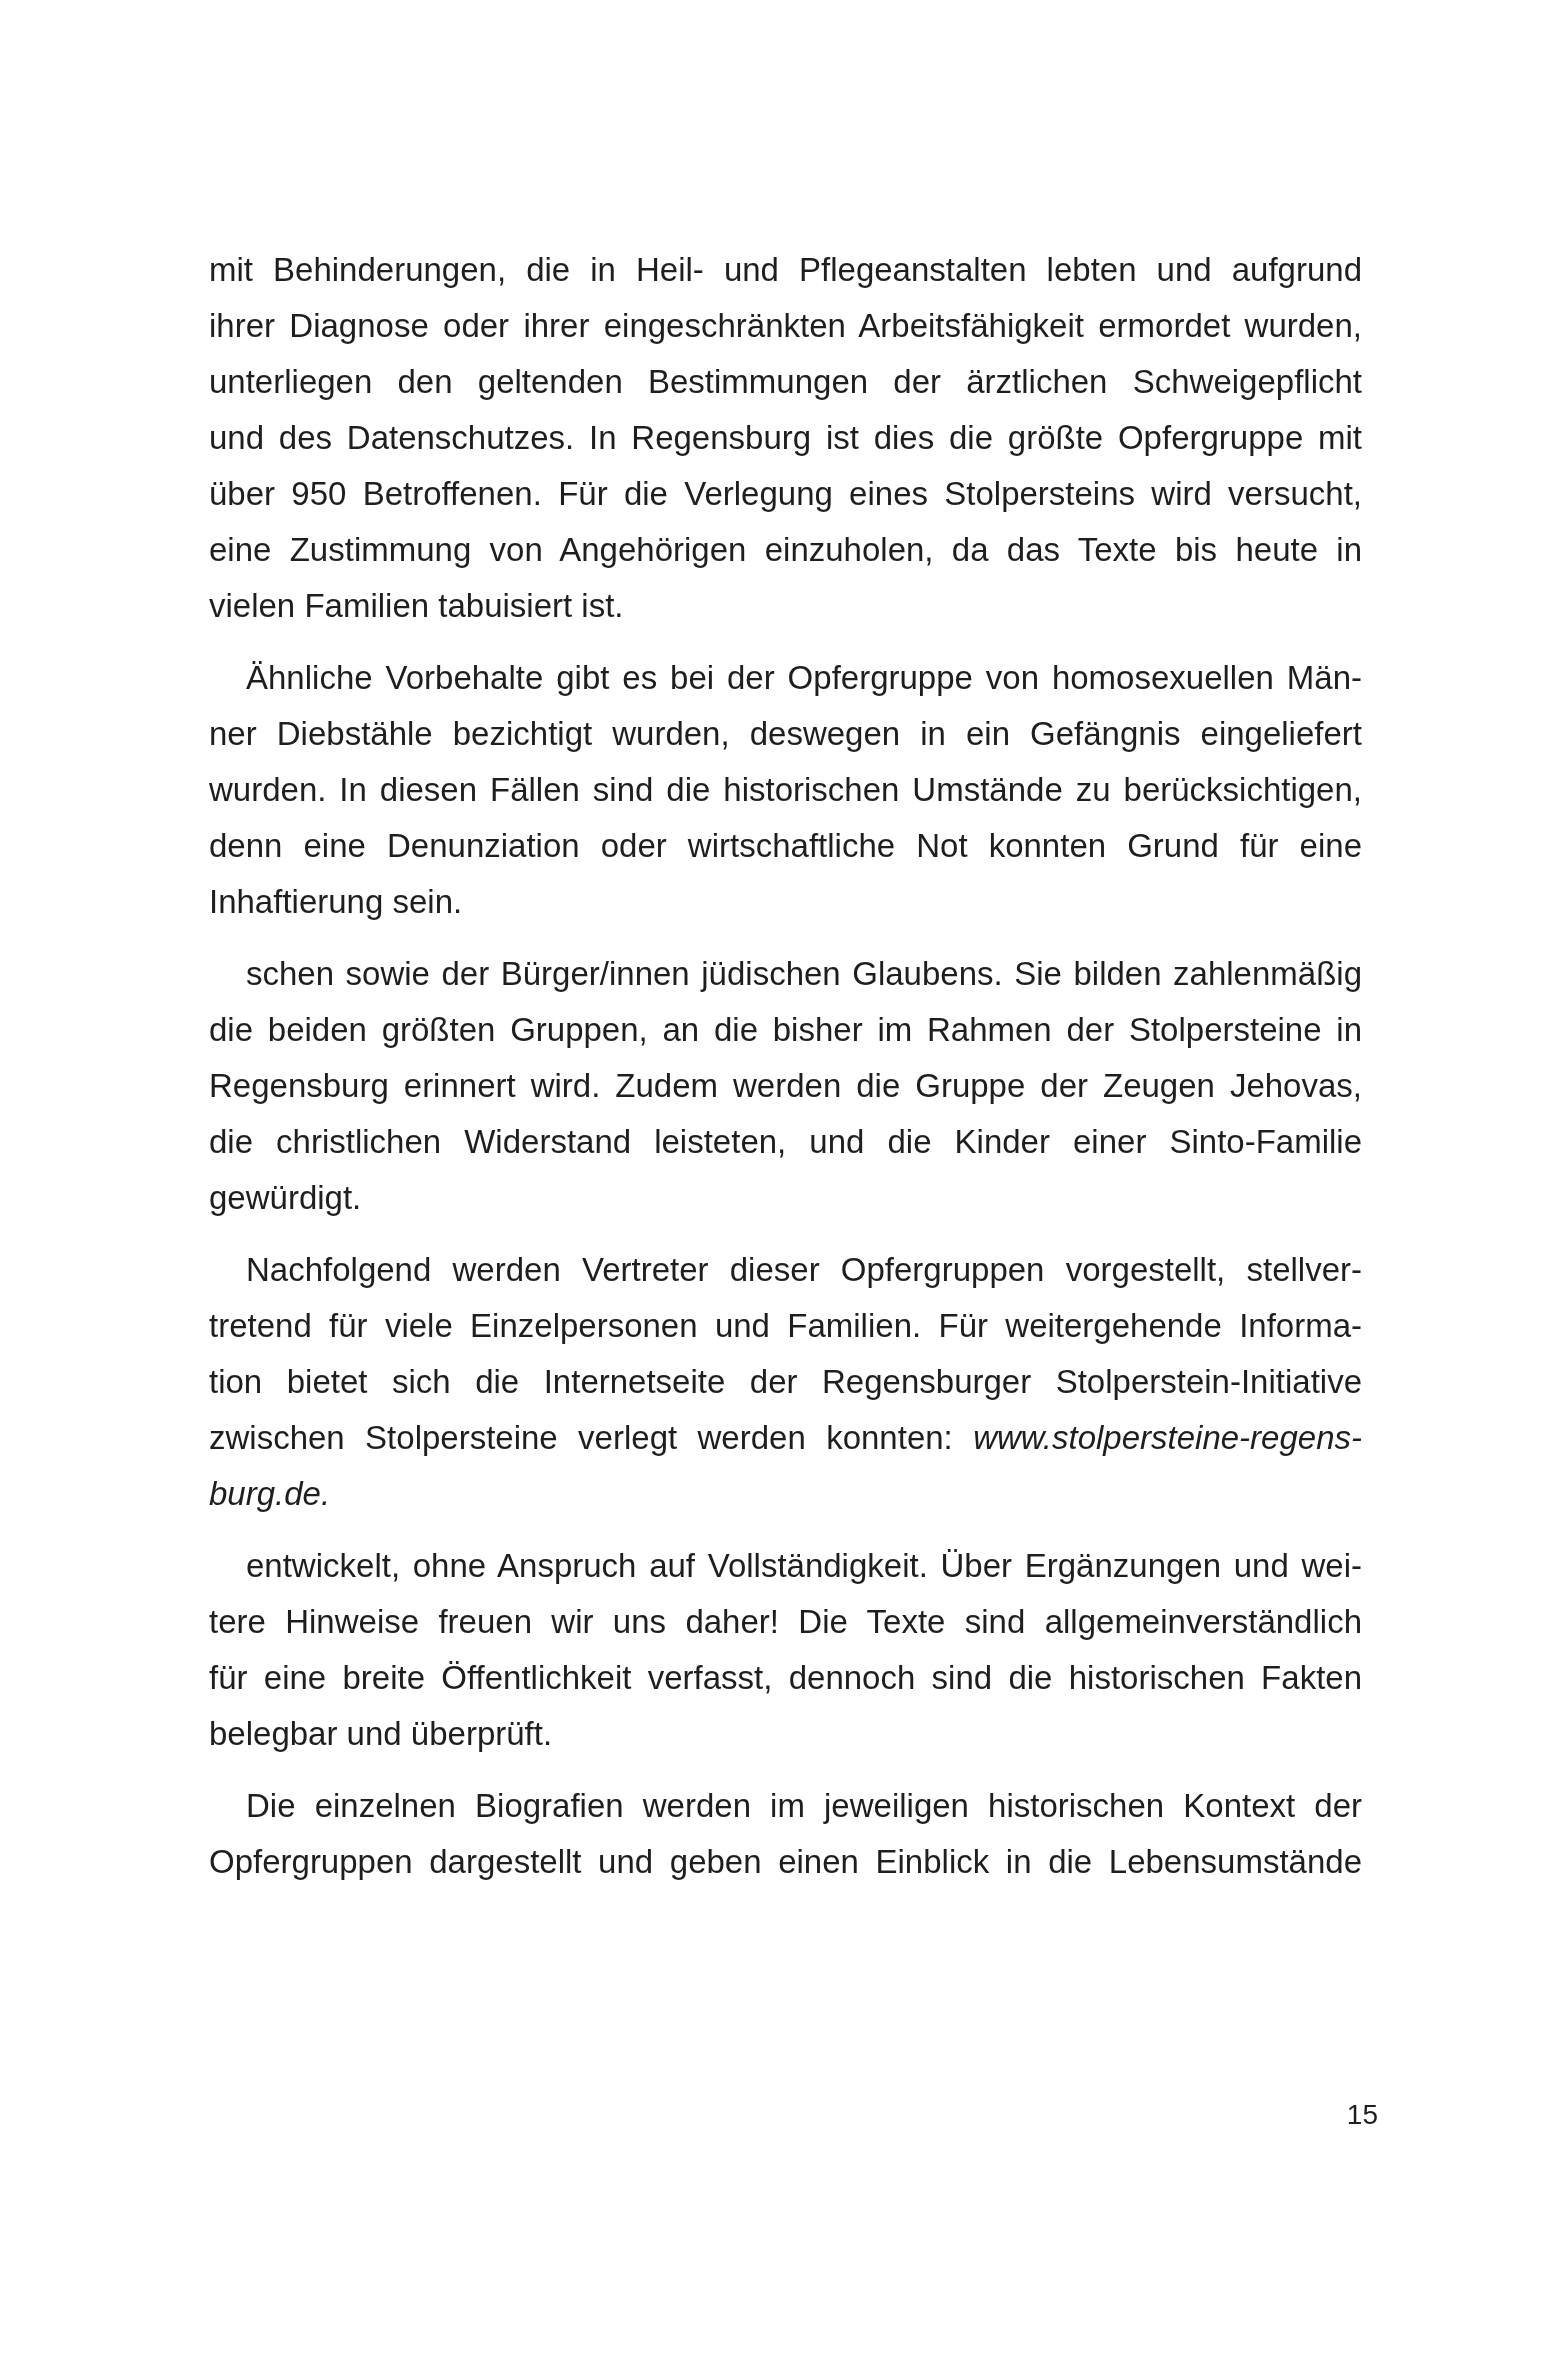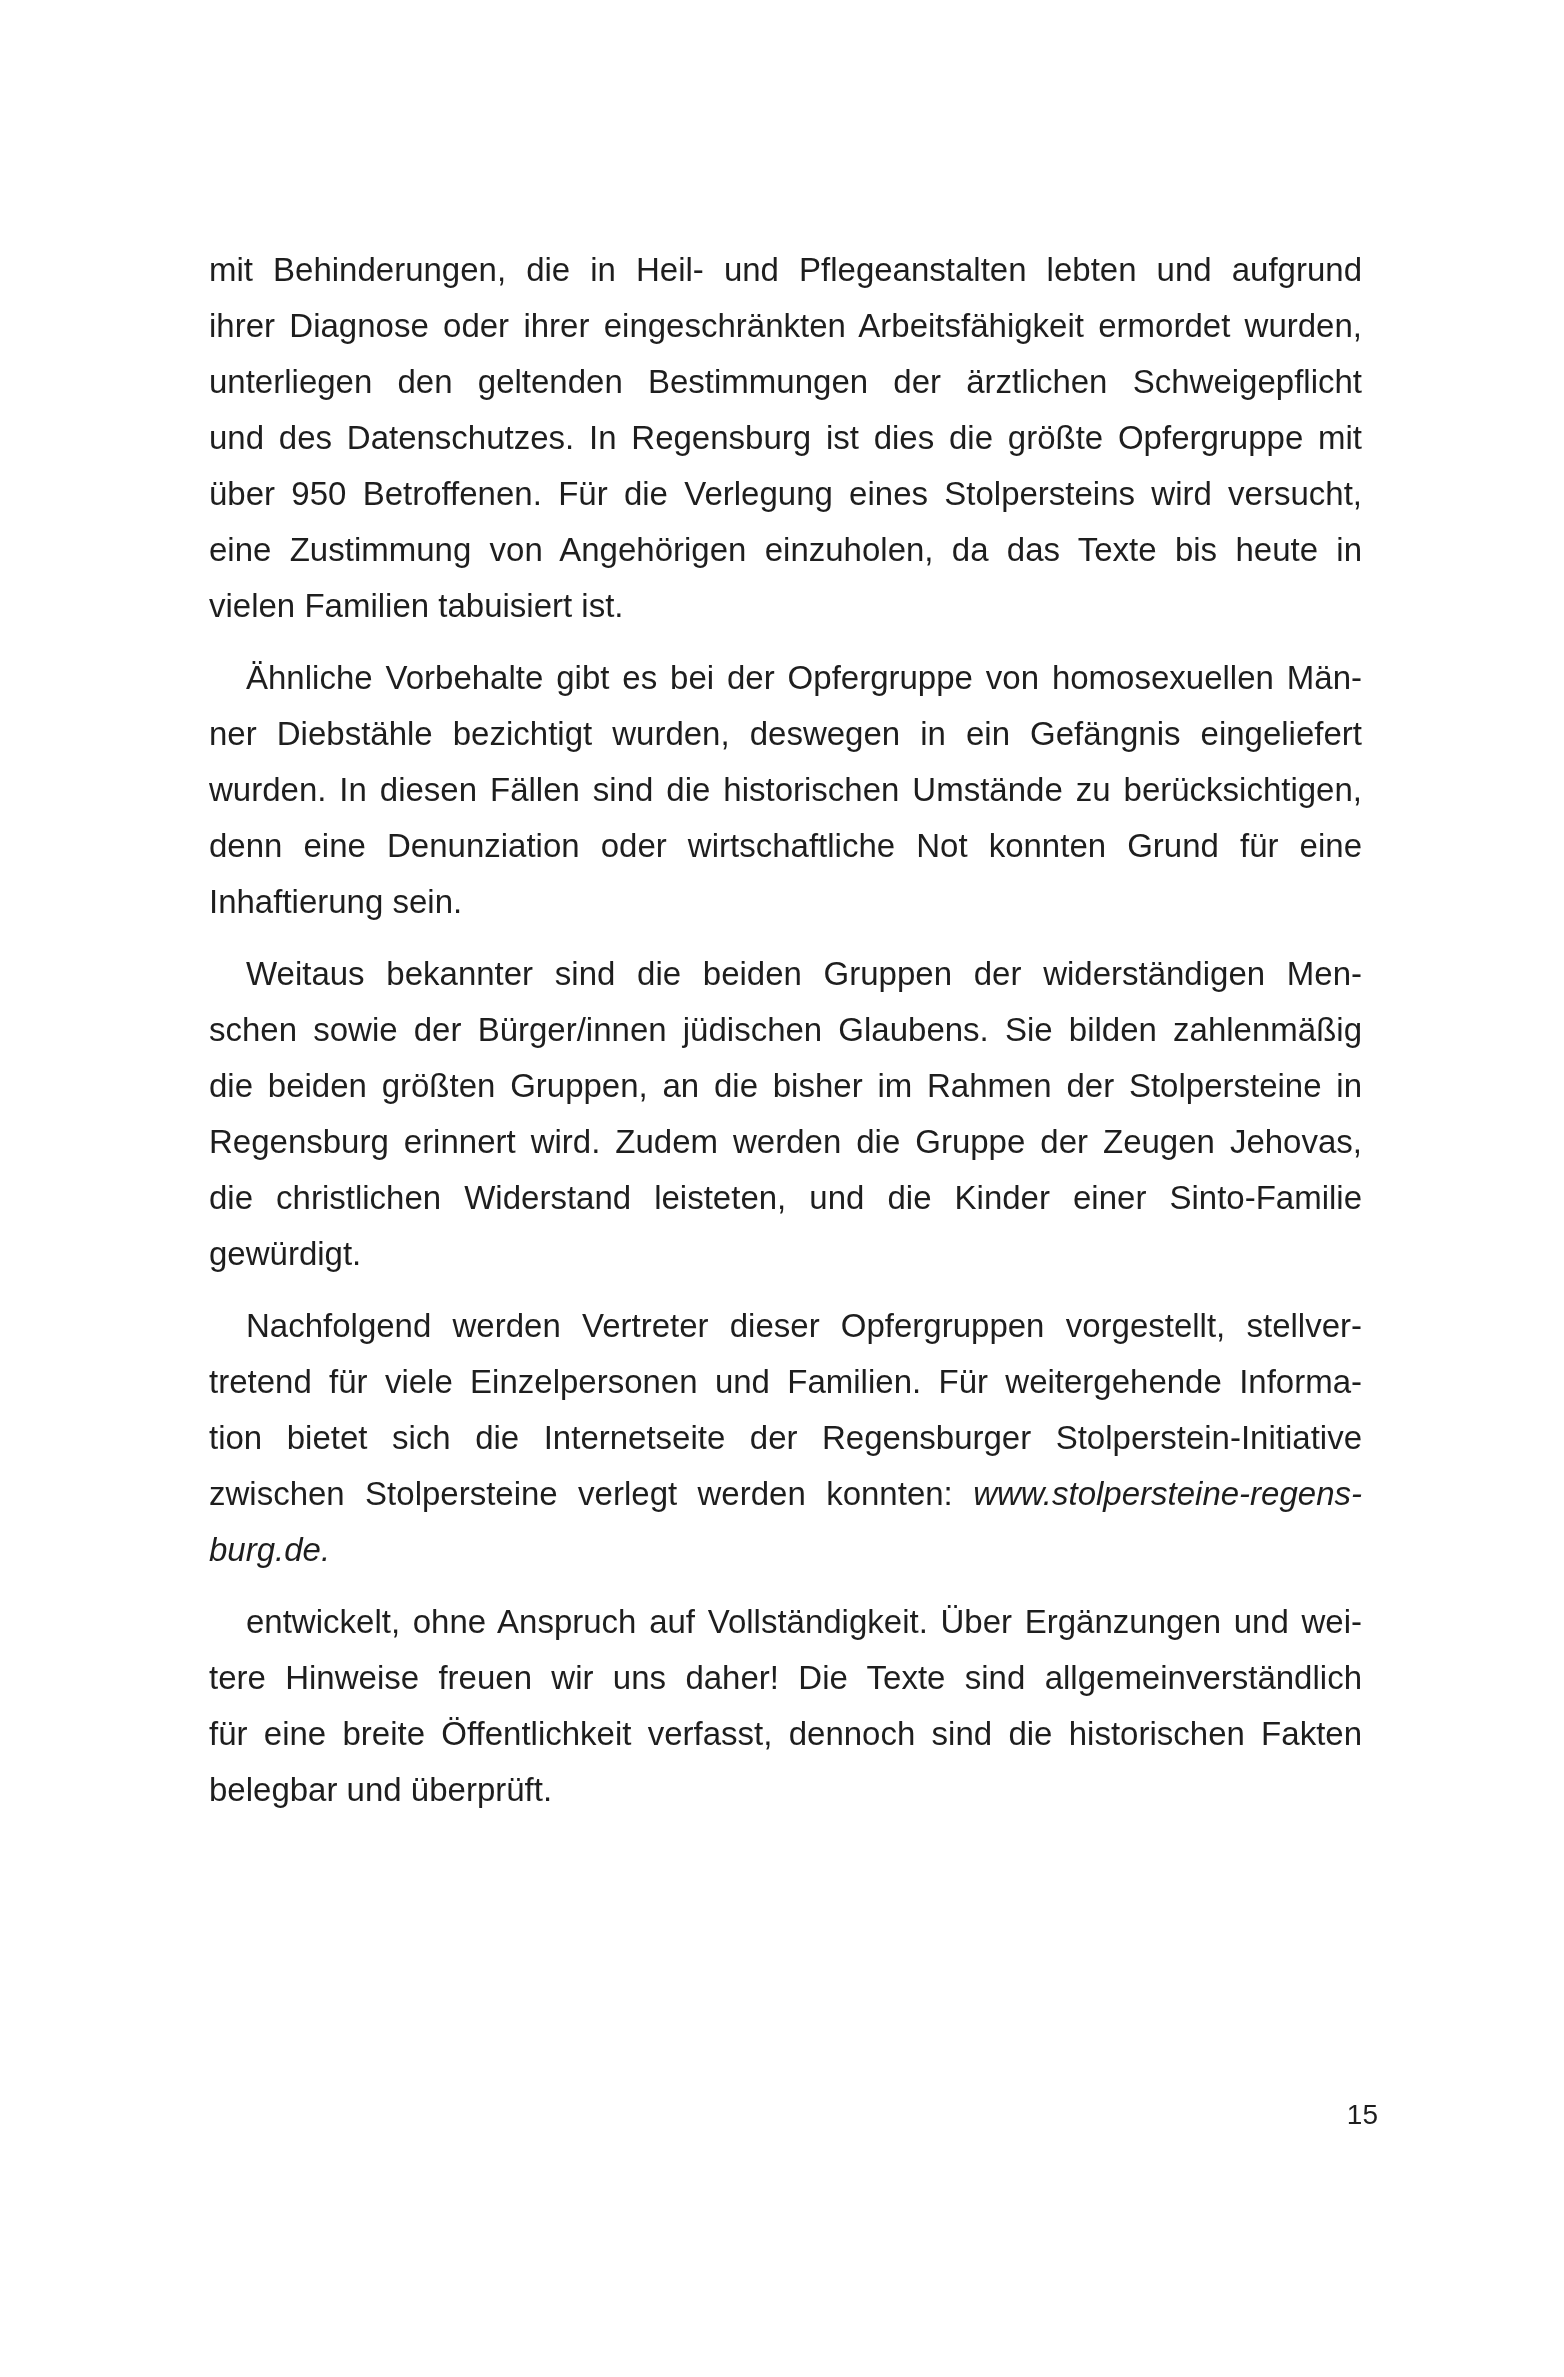--- a/index.html
+++ b/index.html
@@ -67,35 +67,38 @@
       <div class="line no-just">vielen Familien tabuisiert ist.</div>
     </div>
     <div class="para indent">
       <div class="line">Ähnliche Vorbehalte gibt es bei der Opfergruppe von homosexuellen Män-</div>
       <div class="line">ner Diebstähle bezichtigt wurden, deswegen in ein Gefängnis eingeliefert</div>
       <div class="line">wurden. In diesen Fällen sind die historischen Umstände zu berücksichtigen,</div>
       <div class="line">denn eine Denunziation oder wirtschaftliche Not konnten Grund für eine</div>
       <div class="line no-just">Inhaftierung sein.</div>
     </div>
     <div class="para indent">
-      <div class="line">Weitaus bekannter sind die beiden Gruppen der widerständigen Men-</div>
       <div class="line">schen sowie der Bürger/innen jüdischen Glaubens. Sie bilden zahlenmäßig</div>
       <div class="line">die beiden größten Gruppen, an die bisher im Rahmen der Stolpersteine in</div>
       <div class="line">Regensburg erinnert wird. Zudem werden die Gruppe der Zeugen Jehovas,</div>
       <div class="line">die christlichen Widerstand leisteten, und die Kinder einer Sinto-Familie</div>
       <div class="line no-just">gewürdigt.</div>
     </div>
     <div class="para indent">
       <div class="line">Nachfolgend werden Vertreter dieser Opfergruppen vorgestellt, stellver-</div>
       <div class="line">tretend für viele Einzelpersonen und Familien. Für weitergehende Informa-</div>
       <div class="line">tion bietet sich die Internetseite der Regensburger Stolperstein-Initiative</div>
       <div class="line"><span>zwischen Stolpersteine verlegt werden konnten: </span><span class="it">www.stolpersteine-regens-</span></div>
       <div class="line no-just"><span class="it">burg.de.</span></div>
     </div>
     <div class="para indent">
       <div class="line">entwickelt, ohne Anspruch auf Vollständigkeit. Über Ergänzungen und wei-</div>
       <div class="line">tere Hinweise freuen wir uns daher! Die Texte sind allgemeinverständlich</div>
       <div class="line">für eine breite Öffentlichkeit verfasst, dennoch sind die historischen Fakten</div>
       <div class="line no-just">belegbar und überprüft.</div>
     </div>
+    <div class="para indent">
+      <div class="line">Die einzelnen Biografien werden im jeweiligen historischen Kontext der</div>
+      <div class="line">Opfergruppen dargestellt und geben einen Einblick in die Lebensumstände</div>
+    </div>
   </div>
 <div class="page-number">15</div>
 
 
 </body></html>

